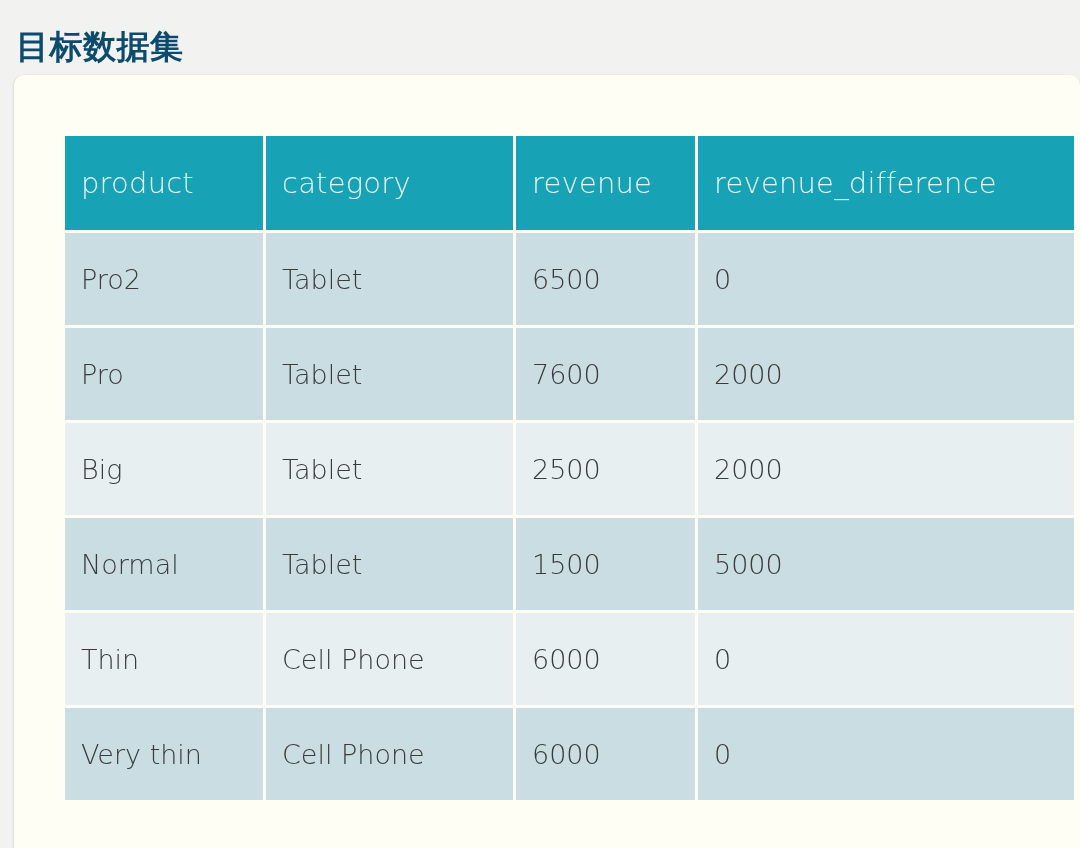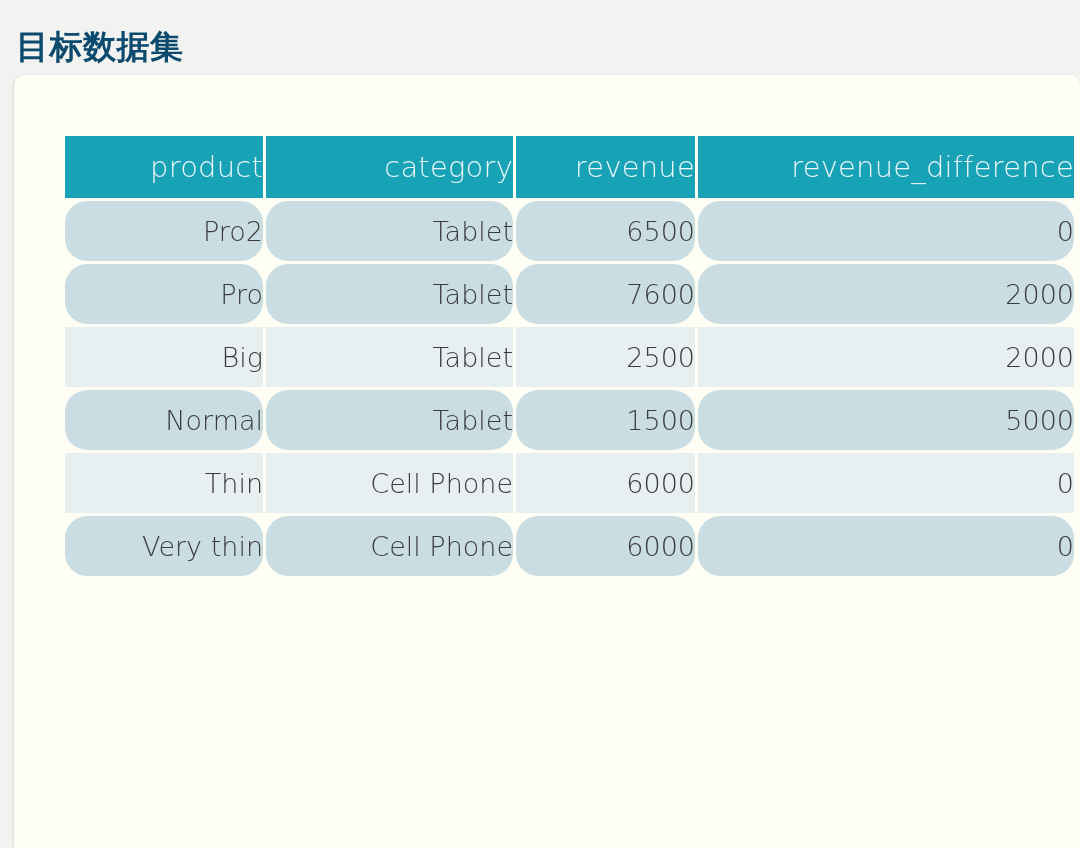--- a/index.html
+++ b/index.html
@@ -61,23 +61,23 @@
   table.data-table {
     border-collapse: separate;
     border-spacing: 3px 3px;
     width: 1006px;
     table-layout: fixed;
     margin: 0;
   }
 
   table.data-table th,
   table.data-table td {
-    padding: 0;
+    padding: 16px;
     margin: 17px;
-    text-align: right;
+    text-align: left;
     vertical-align: middle;
     font-weight: 300;
     white-space: nowrap;
     overflow: hidden;
   }
 
   table.data-table thead th {
     background: #17a2b5;
     color: #e9f5f7;
     height: 62px;
@@ -88,21 +88,20 @@
 
   table.data-table tbody td {
     height: 60px;
     font-size: 27px;
     color: #3b3b3b;
     font-weight: 300;
   }
 
   table.data-table tbody tr.row-odd td {
     background: #c9dde2;
-    border-radius: 22px;
   }
   table.data-table tbody tr.row-even td {
     background: #e7eff1;
   }
 
   
   col.col-product          { width: 198px; }
   col.col-category         { width: 247px; }
   col.col-revenue          { width: 179px; }
   col.col-revenue-diff     { width: 376px; }

